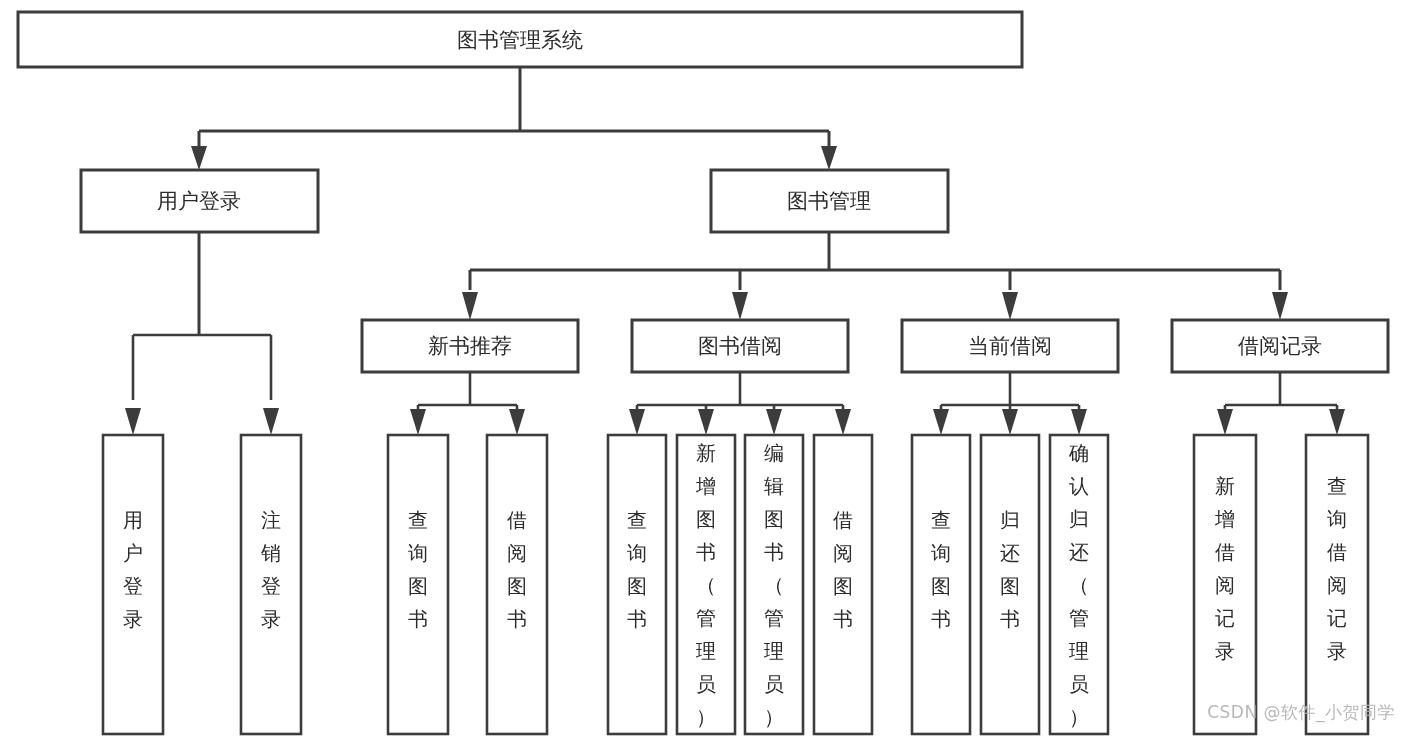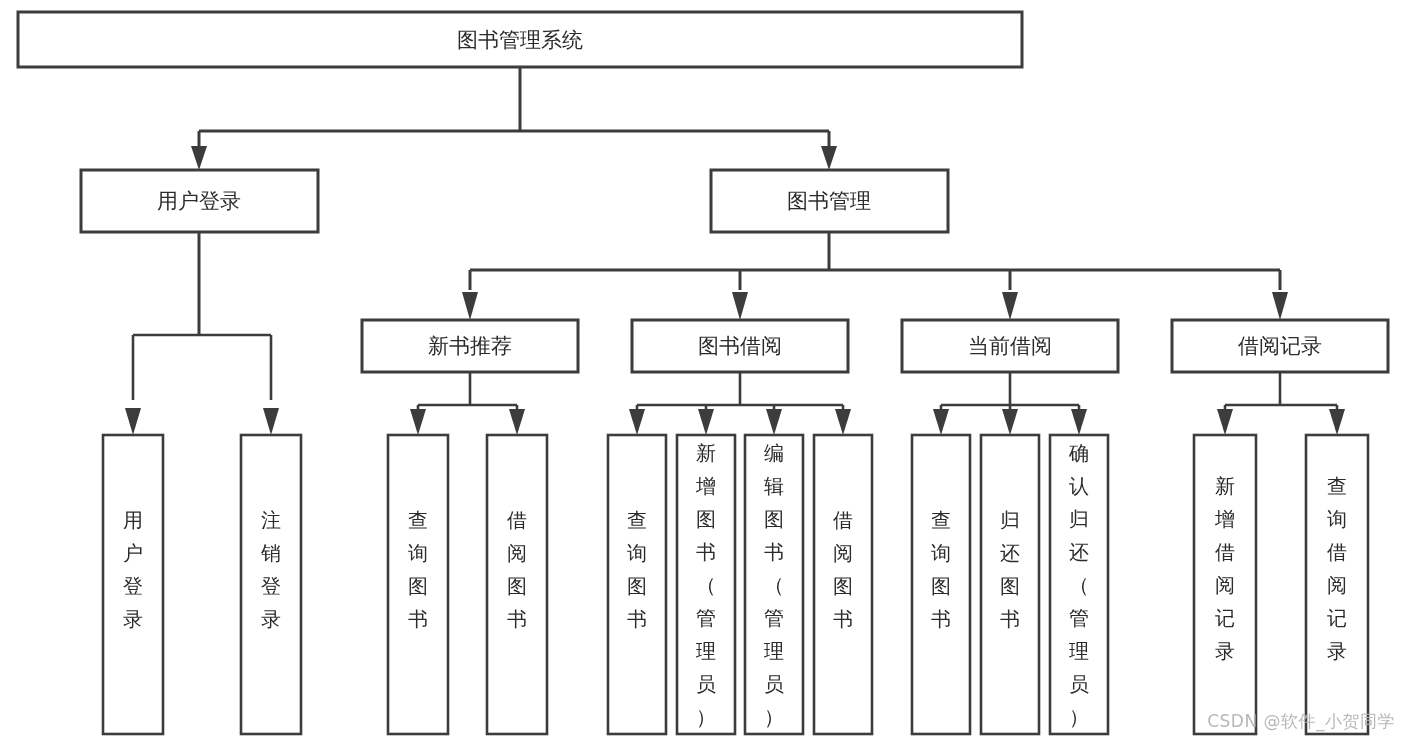--- a/index.html
+++ b/index.html
@@ -58,21 +58,21 @@
   }
   .node-label-v {
     font-family: "DejaVu Sans", "Liberation Sans", sans-serif;
     font-size: 20px;
     fill: #2b2b2b;
     text-anchor: middle;
   }
   .watermark {
     position: absolute;
     right: 10px;
-    bottom: 14px;
+    bottom: 23px;
     font-family: "DejaVu Sans", "Liberation Sans", sans-serif;
     font-size: 17px;
     color: #b8b8b8;
     letter-spacing: 0.5px;
     white-space: nowrap;
     pointer-events: none;
     user-select: none;
   }
 </style>
 </head>

